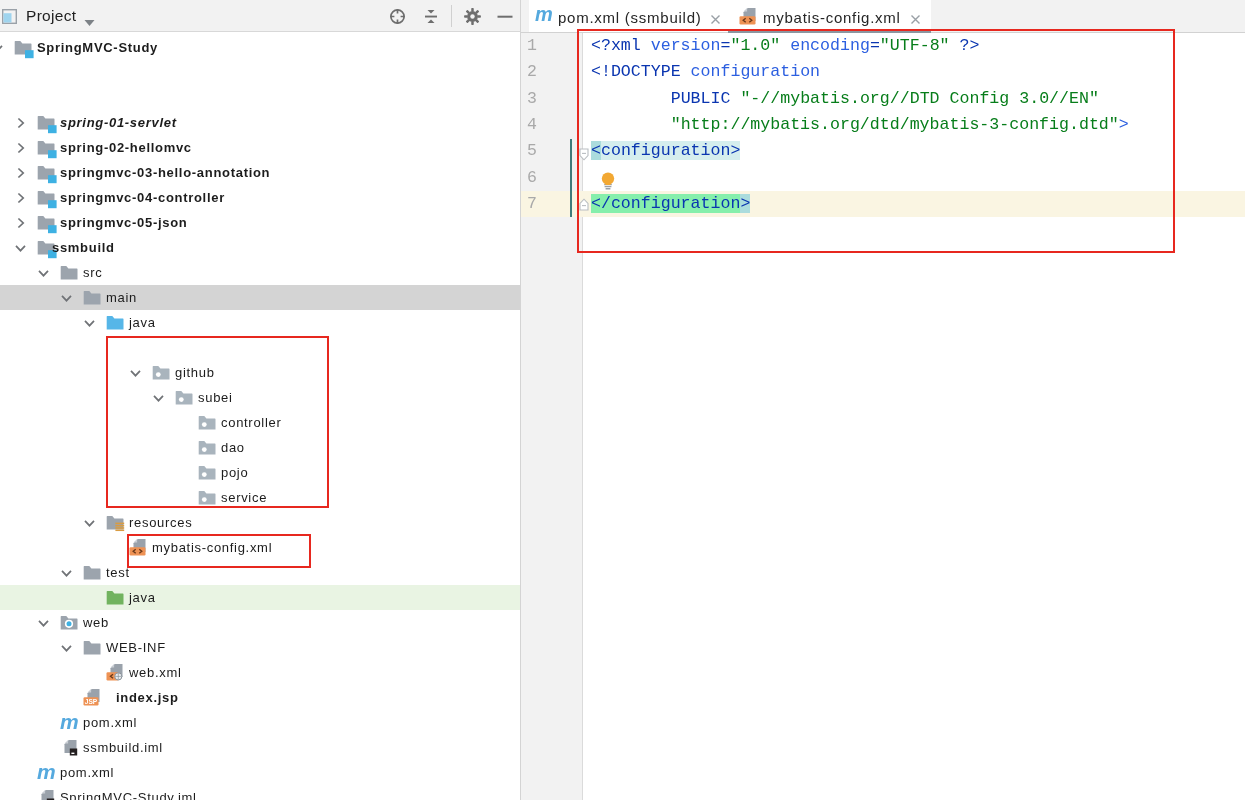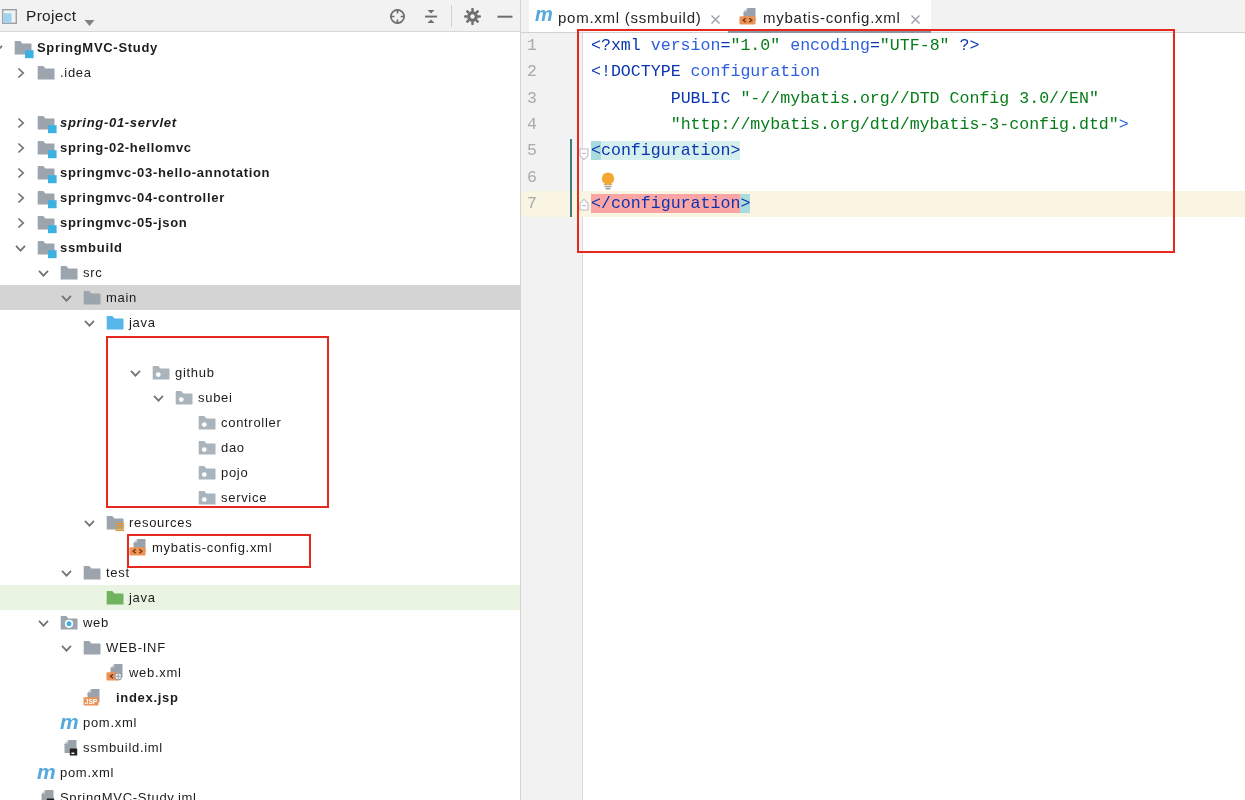--- a/index.html
+++ b/index.html
@@ -85,29 +85,20 @@
 <div class="trow" style="top:1.5px;">
 <span class="chv" style="left:-9px"><svg width="13" height="13" viewBox="0 0 13 13" style="overflow:visible">
             <path d="M2 4.4 L6.5 9.2 L11 4.4" fill="none" stroke="#6f7276" stroke-width="1.7"></path>
           </svg></span>
 <span class="tico" style="left:14px"><svg width="18" height="18" viewBox="0 0 18 18" style="overflow:visible">
             <path fill="#9ca4ad" d="M0.7 16.5 V3.6 Q0.7 3 1.3 3 H6.3 L8.4 5.6 H16.9 Q17.5 5.6 17.5 6.2 V16.5 Z"></path>
             <rect x="11" y="12.2" width="8.6" height="8" fill="#3eb1e3"></rect>
           </svg></span>
 <span class="tlab" style="left:37px;font-weight:700">SpringMVC-Study</span>
 </div>
-<div class="trow" style="top:26.5px;">
-<span class="chv" style="left:14px"><svg width="13" height="13" viewBox="0 0 13 13" style="overflow:visible">
-            <path d="M4.4 2 L9.2 6.5 L4.4 11" fill="none" stroke="#6f7276" stroke-width="1.7"></path>
-          </svg></span>
-<span class="tico" style="left:37px"><svg width="18" height="18" viewBox="0 0 18 18" style="overflow:visible">
-            <path fill="#9ca4ad" d="M0.7 16.5 V3.6 Q0.7 3 1.3 3 H6.3 L8.4 5.6 H16.9 Q17.5 5.6 17.5 6.2 V16.5 Z"></path>
-          </svg></span>
-<span class="tlab" style="left:60px;font-weight:400">.idea</span>
-</div>
 <div class="trow" style="top:76.5px;font-style:italic;">
 <span class="chv" style="left:14px"><svg width="13" height="13" viewBox="0 0 13 13" style="overflow:visible">
             <path d="M4.4 2 L9.2 6.5 L4.4 11" fill="none" stroke="#6f7276" stroke-width="1.7"></path>
           </svg></span>
 <span class="tico" style="left:37px"><svg width="18" height="18" viewBox="0 0 18 18" style="overflow:visible">
             <path fill="#9ca4ad" d="M0.7 16.5 V3.6 Q0.7 3 1.3 3 H6.3 L8.4 5.6 H16.9 Q17.5 5.6 17.5 6.2 V16.5 Z"></path>
             <rect x="11" y="12.2" width="8.6" height="8" fill="#3eb1e3"></rect>
           </svg></span>
 <span class="tlab" style="left:60px;font-weight:700">spring-01-servlet</span>
 </div>
@@ -152,21 +143,21 @@
 <span class="tlab" style="left:60px;font-weight:700">springmvc-05-json</span>
 </div>
 <div class="trow" style="top:201.5px;">
 <span class="chv" style="left:14px"><svg width="13" height="13" viewBox="0 0 13 13" style="overflow:visible">
             <path d="M2 4.4 L6.5 9.2 L11 4.4" fill="none" stroke="#6f7276" stroke-width="1.7"></path>
           </svg></span>
 <span class="tico" style="left:37px"><svg width="18" height="18" viewBox="0 0 18 18" style="overflow:visible">
             <path fill="#9ca4ad" d="M0.7 16.5 V3.6 Q0.7 3 1.3 3 H6.3 L8.4 5.6 H16.9 Q17.5 5.6 17.5 6.2 V16.5 Z"></path>
             <rect x="11" y="12.2" width="8.6" height="8" fill="#3eb1e3"></rect>
           </svg></span>
-<span class="tlab" style="left:60px;font-weight:700">ssmbuild</span>
+<span class="tlab" style="left:52px;font-weight:700">ssmbuild</span>
 </div>
 <div class="trow" style="top:226.5px;">
 <span class="chv" style="left:37px"><svg width="13" height="13" viewBox="0 0 13 13" style="overflow:visible">
             <path d="M2 4.4 L6.5 9.2 L11 4.4" fill="none" stroke="#6f7276" stroke-width="1.7"></path>
           </svg></span>
 <span class="tico" style="left:60px"><svg width="18" height="18" viewBox="0 0 18 18" style="overflow:visible">
             <path fill="#9ca4ad" d="M0.7 16.5 V3.6 Q0.7 3 1.3 3 H6.3 L8.4 5.6 H16.9 Q17.5 5.6 17.5 6.2 V16.5 Z"></path>
           </svg></span>
 <span class="tlab" style="left:83px;font-weight:400">src</span>
 </div>
@@ -375,21 +366,21 @@
 <div class="cline" style="top:59.33px"><span style="color:#0a35b0;">&lt;!DOCTYPE </span><span style="color:#2c5fe0;">configuration</span></div>
 <div class="lnum" style="top:59.33px">2</div>
 <div class="cline" style="top:85.66px">        <span style="color:#0a35b0;">PUBLIC </span><span style="color:#077d1a;">"-//mybatis.org//DTD Config 3.0//EN"</span></div>
 <div class="lnum" style="top:85.66px">3</div>
 <div class="cline" style="top:111.99px">        <span style="color:#077d1a;">"http://mybatis.org/dtd/mybatis-3-config.dtd"</span><span style="color:#2c5fe0;">&gt;</span></div>
 <div class="lnum" style="top:111.99px">4</div>
 <div class="cline" style="top:138.32px"><span style="color:#0a35b0;background:#abdcdd;">&lt;</span><span style="color:#0a35b0;background:#d5eeee;">configuration&gt;</span></div>
 <div class="lnum" style="top:138.32px">5</div>
 <div class="cline" style="top:164.64999999999998px"></div>
 <div class="lnum" style="top:164.64999999999998px">6</div>
-<div class="cline" style="top:190.98px"><span style="color:#0a35b0;background:#fca5a5;">&lt;/configuration</span><span style="color:#0a35b0;background:#abdcdd;">&gt;</span></div>
+<div class="cline" style="top:190.98px"><span style="color:#0a35b0;background:#86efac;">&lt;/configuration</span><span style="color:#0a35b0;background:#abdcdd;">&gt;</span></div>
 <div class="lnum" style="top:190.98px">7</div>
 
 <div class="abs" style="left:570px;top:139px;width:2px;height:78px;background:#3f7b7b"></div>
 <span class="abs" style="left:578.5px;top:147px;z-index:5"><svg width="10" height="13" viewBox="0 0 10 13" style="overflow:visible">
         <path d="M1 1 H9 V7.6 L5 11.8 L1 7.6 Z" fill="#fff" stroke="#b9bdc1" stroke-width="1.1"></path>
         <path d="M3 5.4 H7" stroke="#b9bdc1" stroke-width="1.1"></path>
       </svg></span>
 <span class="abs" style="left:578.5px;top:197px;z-index:5"><svg width="10" height="13" viewBox="0 0 10 13" style="overflow:visible">
         <path d="M1 12 H9 V5.4 L5 1.2 L1 5.4 Z" fill="#fff" stroke="#b9bdc1" stroke-width="1.1"></path>
         <path d="M3 7.6 H7" stroke="#b9bdc1" stroke-width="1.1"></path>

